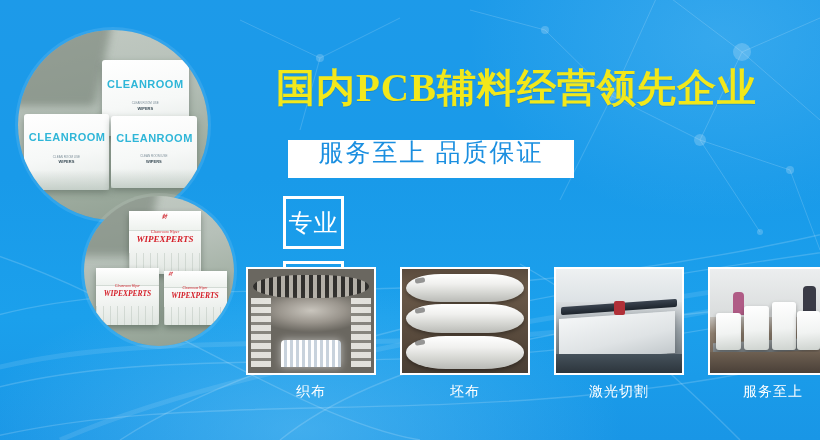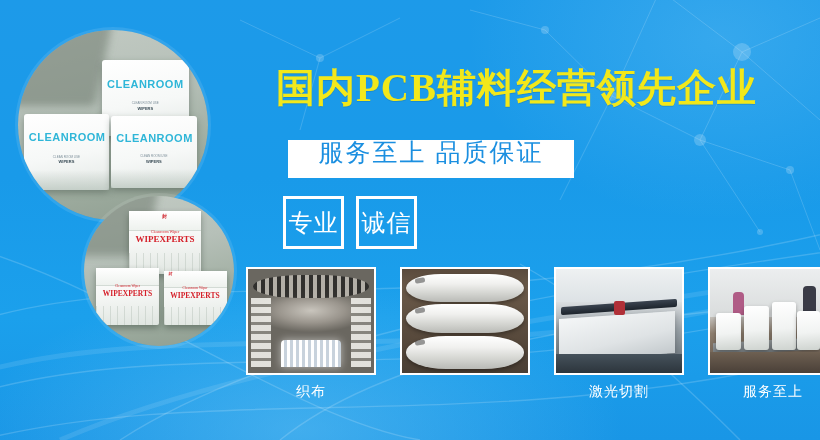--- a/index.html
+++ b/index.html
@@ -19,21 +19,21 @@
   
   .bg-net{position:absolute;inset:0;pointer-events:none;}
   .bg-swoosh{position:absolute;inset:0;pointer-events:none;}
 
   
   .circle{
     position:absolute;border-radius:50%;overflow:hidden;
     box-shadow:0 0 0 3px rgba(255,255,255,0.10);
   }
   .circle-top{left:18px;top:30px;width:190px;height:190px;}
-  .circle-bot{left:84px;top:196px;width:150px;height:150px;}
+  .circle-bot{left:84px;top:196px;width:150px;height:150px;font-style:italic;}
   .photo-bg{position:absolute;inset:0;}
 
   
   .floorbg{
     position:absolute;inset:0;
     background:linear-gradient(165deg,#c3cbc4 0%,#b6c0b8 38%,#9fada0 70%,#8e9d90 100%);
   }
   .floorbg:after{
     content:"";position:absolute;left:-10%;top:-6%;width:55%;height:46%;
     background:rgba(90,104,92,0.45);
@@ -81,21 +81,21 @@
   
   .subbar{
     position:absolute;left:288px;top:140px;width:286px;height:38px;
     background:#ffffff;display:flex;align-items:flex-start;justify-content:center;
   }
   .subbar span{
     color:#1b8fe0;font-size:25px;letter-spacing:2px;line-height:1;
     font-family:"Liberation Sans","DejaVu Sans",sans-serif;
   }
   
-  .kw-row{position:absolute;left:283px;top:196px;display:flex;gap:12px;}
+  .kw-row{position:absolute;left:283px;top:196px;display:flex;gap:12px;flex-direction:column;}
   .kw{
     width:61px;height:53px;border:3px solid #ffffff;
     display:flex;align-items:center;justify-content:center;
     box-sizing:border-box;
   }
   .kw span{
     color:#ffffff;font-size:24px;letter-spacing:1px;line-height:1;
     font-family:"Liberation Sans","DejaVu Sans",sans-serif;
   }
   
@@ -298,20 +298,21 @@
     </div>
 
     <div class="shot">
       <div class="frame">
         <div class="ph ph-rolls">
           <div class="roll r1"></div>
           <div class="roll r2"></div>
           <div class="roll r3"></div>
         </div>
       </div>
+      <div class="cap">坯布</div>
     </div>
 
     <div class="shot">
       <div class="frame">
         <div class="ph ph-laser">
           <div class="wall"></div>
           <div class="bed"></div>
           <div class="gantry"></div>
           <div class="head"></div>
           <div class="base"></div>

